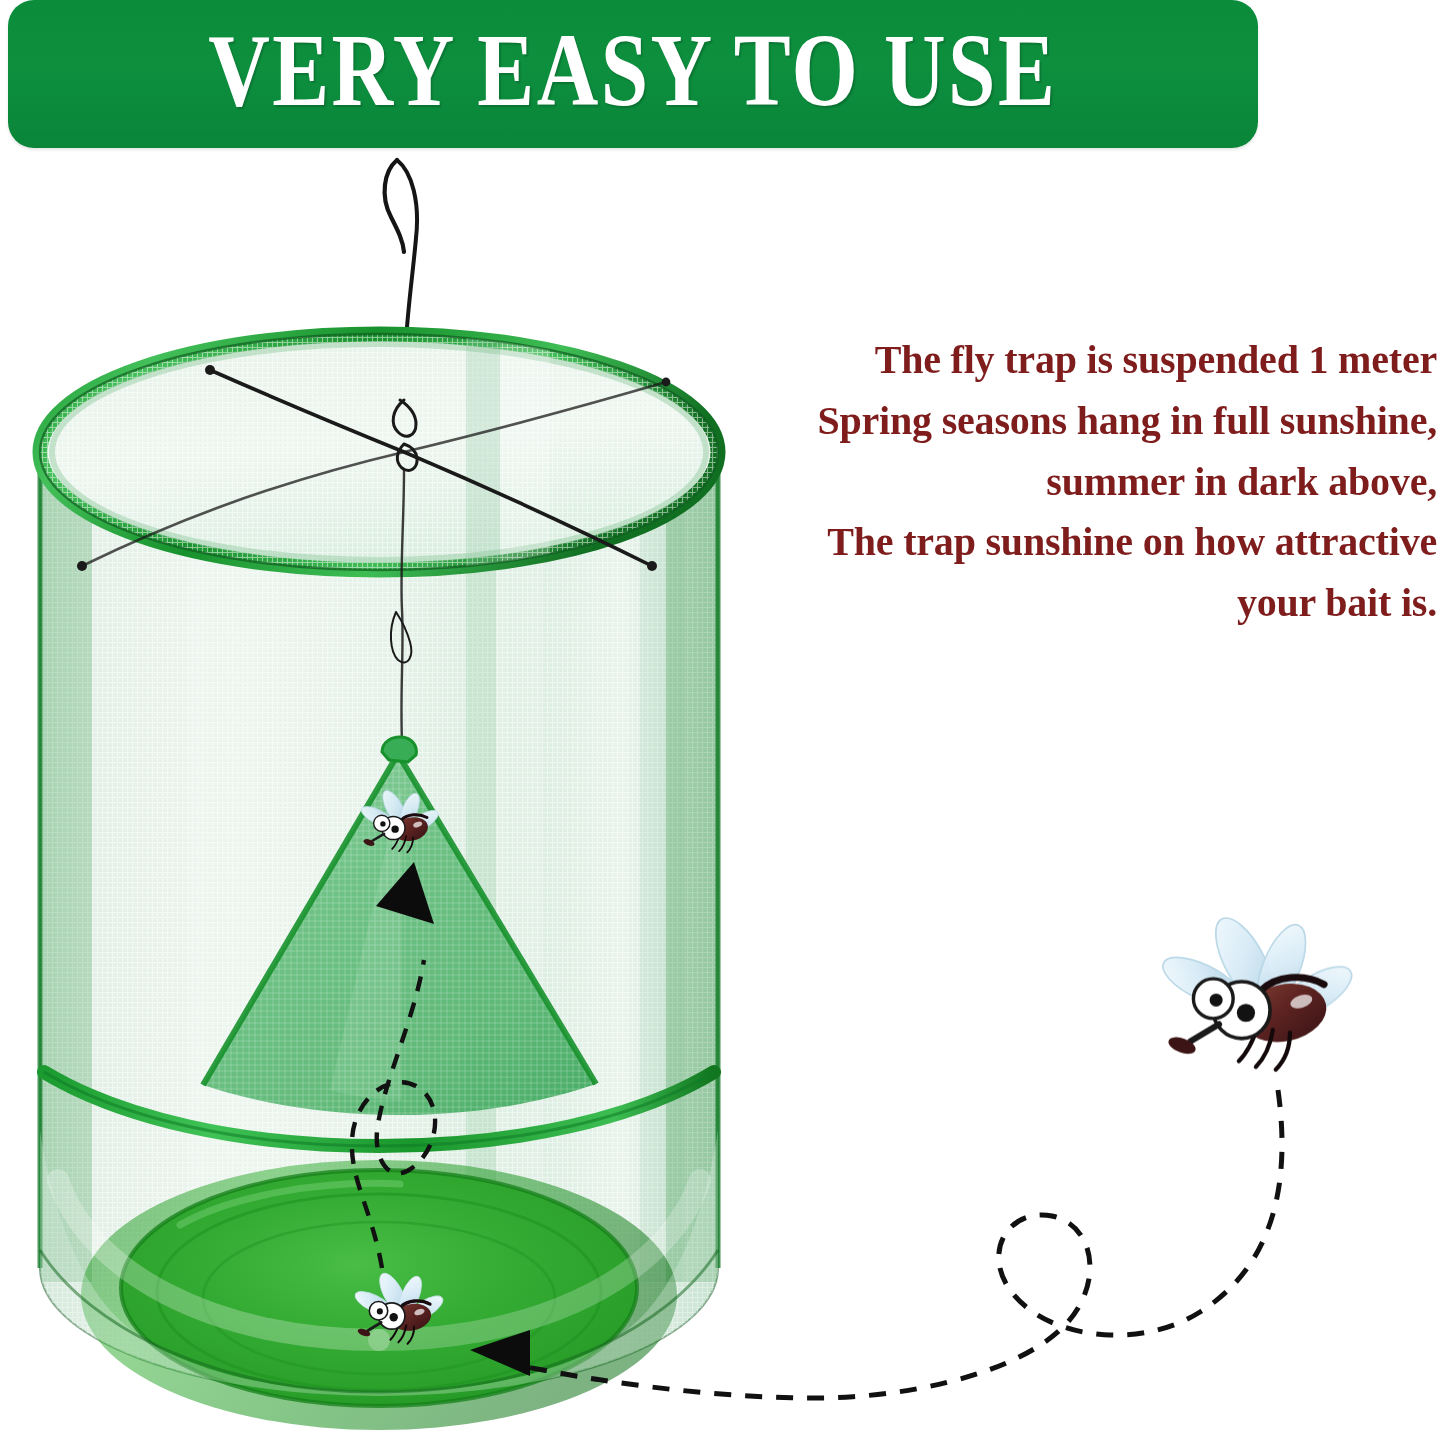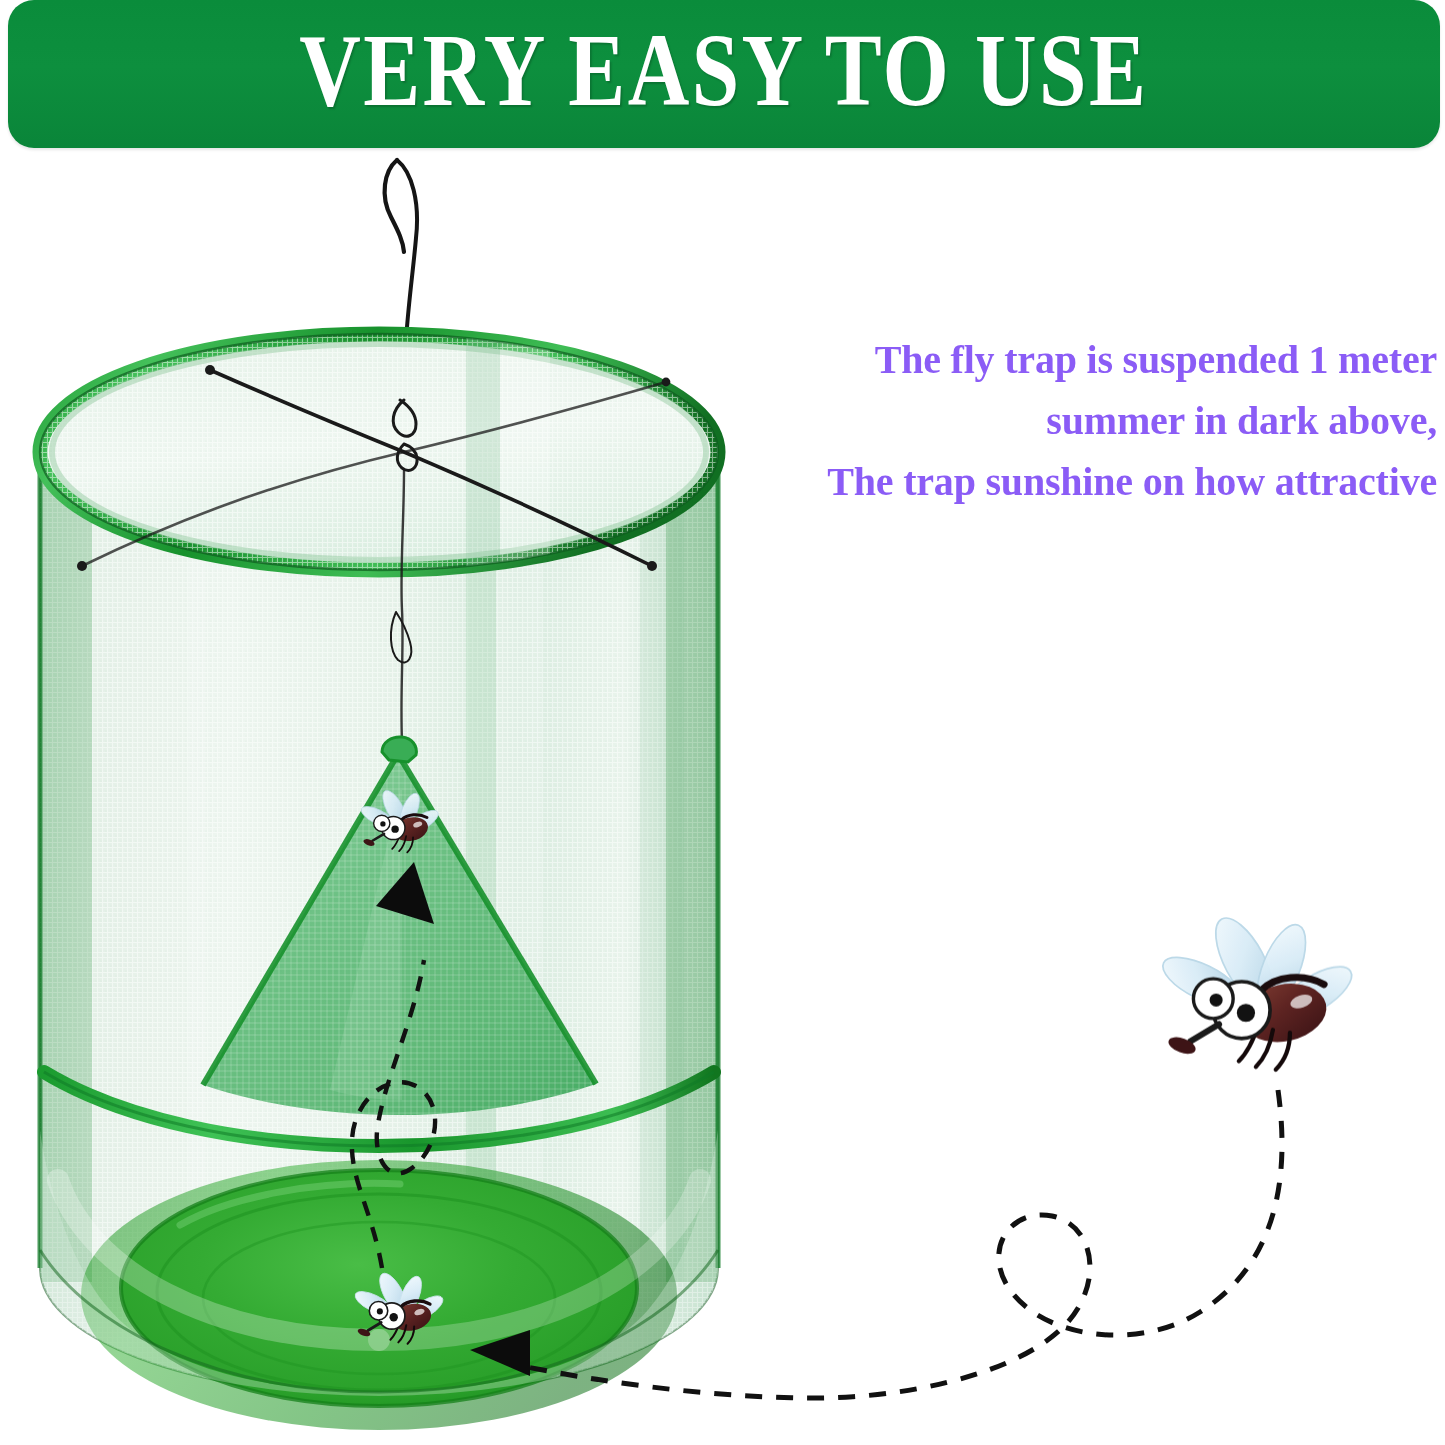--- a/index.html
+++ b/index.html
@@ -20,21 +20,21 @@
     height: 1445px;
     background: #ffffff;
     overflow: hidden;
   }
 
   
   #banner {
     position: absolute;
     left: 8px;
     top: 0px;
-    width: 1432px;
+    width: 1250px;
     height: 148px;
     background: linear-gradient(180deg, #0a8c3b 0%, #0d8f3e 45%, #0a8539 100%);
     border-radius: 26px;
     box-shadow: 0 2px 3px rgba(0,0,0,0.10);
   }
   #banner-title {
     position: absolute;
     left: 0;
     right: 0;
     top: 50%;
@@ -55,21 +55,21 @@
     transform: scaleX(0.82) translateY(-2%);
   }
 
   
   #instructions {
     position: absolute;
     right: 8px;
     top: 330px;
     width: 640px;
     text-align: right;
-    color: #8b5cf6;
+    color: #7f1d1d;
     font-family: "Liberation Serif", "DejaVu Serif", serif;
     font-weight: 700;
     font-size: 40px;
     line-height: 1.52;
     letter-spacing: -0.2px;
   }
   #instructions .line {
     display: block;
     white-space: nowrap;
   }
@@ -372,17 +372,19 @@
 
     </svg>
   </div>
 
   <div id="banner">
     <div id="banner-title" class="nosel"><span class="stretch">VERY EASY TO USE</span></div>
   </div>
 
   <div id="instructions" class="nosel">
     <span class="line">The fly trap is suspended 1 meter</span>
+    <span class="line">Spring seasons hang in full sunshine,</span>
     <span class="line">summer in dark above,</span>
     <span class="line">The trap sunshine on how attractive</span>
+    <span class="line">your bait is.</span>
   </div>
 
 </div>
 
 </body></html>

